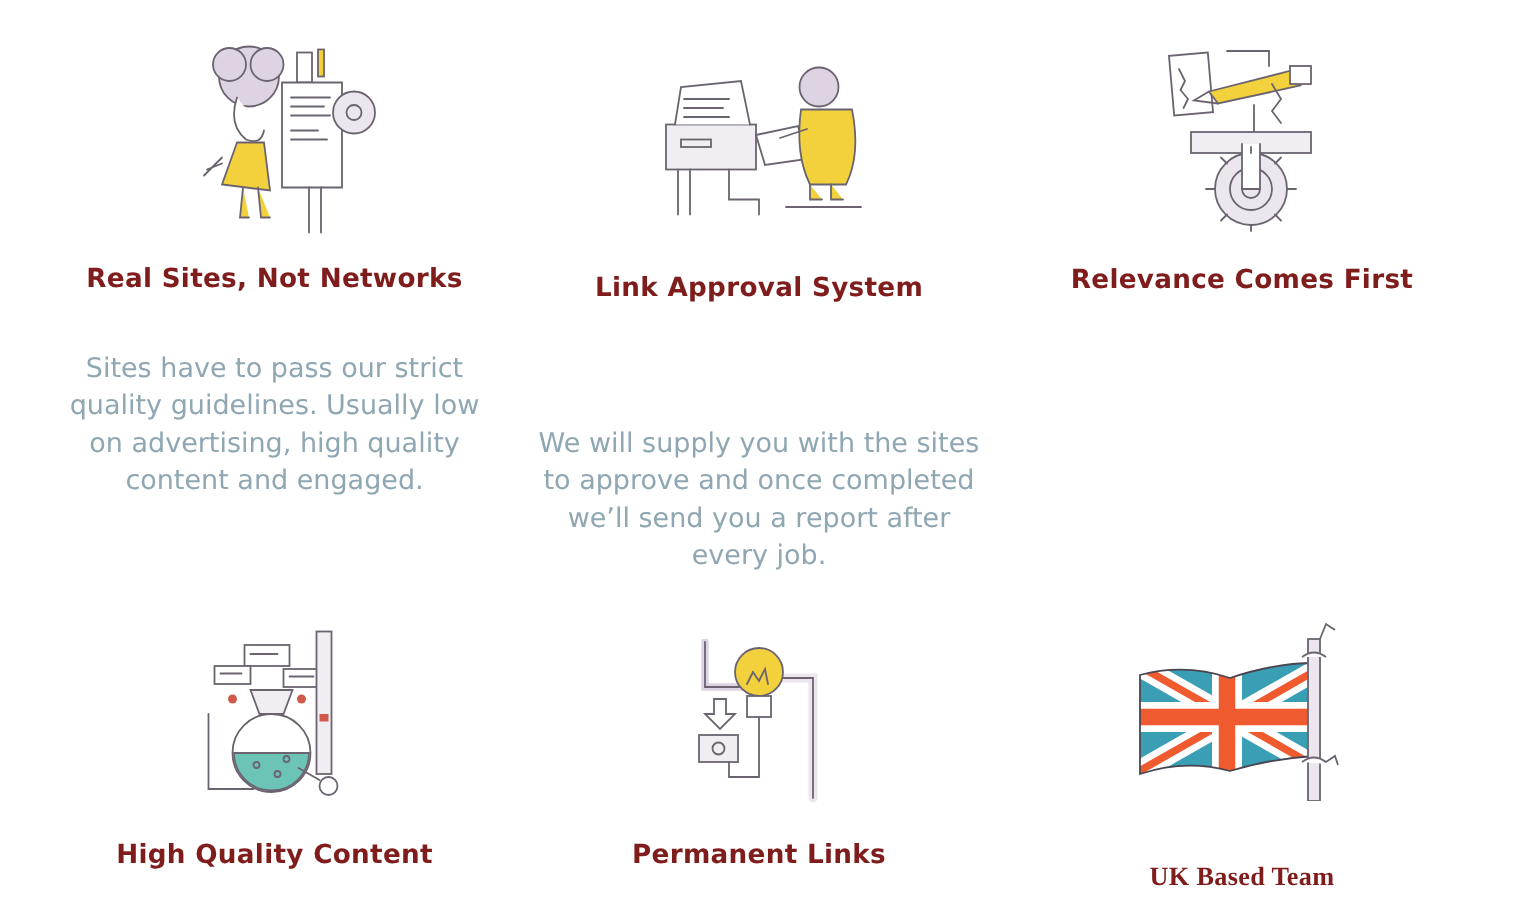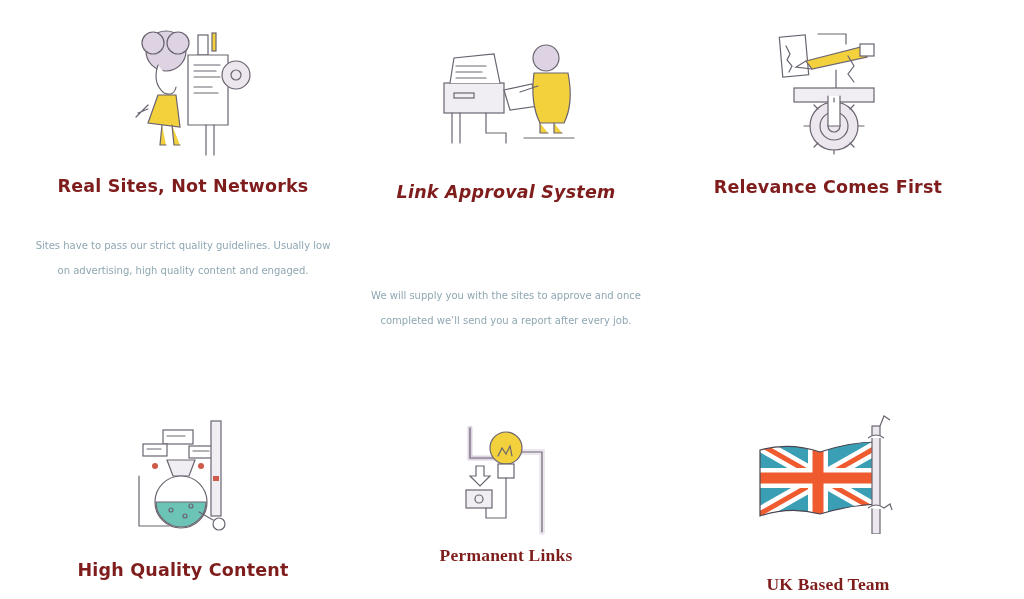--- a/index.html
+++ b/index.html
@@ -1,20 +1,20 @@
 <!DOCTYPE html>
 <html><head>
 <meta charset="utf-8">
 <style>
   html, body { margin: 0; padding: 0; background: #ffffff; }
   body { width: 1024px; height: 599px; position: relative; overflow: hidden; font-family: "Liberation Sans", sans-serif; }
   .feature { position: absolute; width: 320px; text-align: center; }
   .illus { position: absolute; }
   .title { position: absolute; left: 0; width: 100%; text-align: center; font-family: "DejaVu Sans", sans-serif; font-weight: bold; font-size: 17.5px; color: #7f1d1d; letter-spacing: 0.2px; white-space: nowrap; }
-  .desc { position: absolute; left: 0; width: 100%; text-align: center; font-family: "DejaVu Sans", sans-serif; font-size: 10px; line-height: 25px; color: #8fa7b2; }
+  .desc { position: absolute; left: 0; width: 100%; text-align: center; font-family: "DejaVu Sans", sans-serif; font-size: 18px; line-height: 25px; color: #8fa7b2; }
 </style>
 </head>
 <body>
 
 <div class="feature" style="left:23px; top:0; height:320px;">
   <svg class="illus" style="left:105px; top:25px;" width="125" height="135" viewBox="0 0 125 135">
     <g stroke="#6b6470" stroke-width="1.2" fill="none" stroke-linecap="round">
       <circle cx="38" cy="26" r="20" fill="#ddd3e2"></circle>
       <circle cx="25" cy="18" r="11" fill="#ddd3e2"></circle>
       <circle cx="50" cy="18" r="11" fill="#ddd3e2"></circle>
@@ -44,21 +44,21 @@
       <rect x="20" y="55" width="20" height="5"></rect>
       <path d="M18 75 v30 M26 75 v30 M52 75 v20 h20 v10"></path>
       <path d="M70 52 l28 -6 l6 22 l-28 4 z" fill="#fff"></path>
       <circle cx="112" cy="20" r="13" fill="#ddd3e2"></circle>
       <path d="M100 35 q-4 30 6 50 l24 0 q10 -20 4 -50 z" fill="#f2d13c"></path>
       <path d="M104 48 l-18 6"></path>
       <path d="M106 85 v10 h8 M120 85 v10 h8" fill="#f2d13c"></path>
       <path d="M90 100 h50"></path>
     </g>
   </svg>
-  <div class="title" style="top:182px;font-style:italic;">Link Approval System</div>
+  <div class="title" style="top:182px;">Link Approval System</div>
   <div class="desc" style="top:239px; width:310px; left:5px;margin-top:44px;">We will supply you with the sites to approve and once completed we’ll send you a report after every job.</div>
 </div>
 
 <div class="feature" style="left:668px; top:0; height:320px;">
   <svg class="illus" style="left:108px; top:26px;" width="112" height="130" viewBox="0 0 112 130">
     <g stroke="#6b6470" stroke-width="1.2" fill="none" stroke-linecap="round">
       <rect x="5" y="10" width="26" height="40" fill="#fff" transform="rotate(-5 18 30)"></rect>
       <path d="M10 20 l4 8 l-3 6 l5 6 l-3 6"></path>
       <path d="M30 35 l55 -14 l6 10 l-55 12 z" fill="#f2d13c"></path>
       <path d="M30 35 l-10 6 l16 2"></path>
@@ -109,21 +109,21 @@
       <path d="M8 2 v30 h30 M60 26 h20 v80"></path>
       <circle cx="44" cy="22" r="16" fill="#f2d13c"></circle>
       <path d="M36 30 l4 -8 l4 6 l4 -8 l2 10"></path>
       <rect x="36" y="38" width="16" height="14" fill="#fff"></rect>
       <path d="M14 40 v10 h-6 l10 10 l10 -10 h-6 v-10 z" fill="#fff"></path>
       <rect x="4" y="64" width="26" height="18" fill="#f1eef3"></rect>
       <circle cx="17" cy="73" r="4"></circle>
       <path d="M44 52 v40 h-20 v-10"></path>
     </g>
   </svg>
-  <div class="title" style="top:145px;font-family:Liberation Serif, serif;">Permanent Links</div>
+  <div class="title" style="top:160px;">Permanent Links</div>
 </div>
 
 <div class="feature" style="left:668px; top:400px; height:199px;">
   <svg class="illus" style="left:88px; top:12px;" width="140" height="122" viewBox="0 0 140 122">
     <defs>
       <clipPath id="flagclip">
           <path d="M4 38 q30 -8 60 2 q30 -10 56 -10 l0 62 q-30 2 -56 10 q-30 -8 -60 2 z"></path>
         </clipPath>
     </defs>
     <g clip-path="url(#flagclip)">

